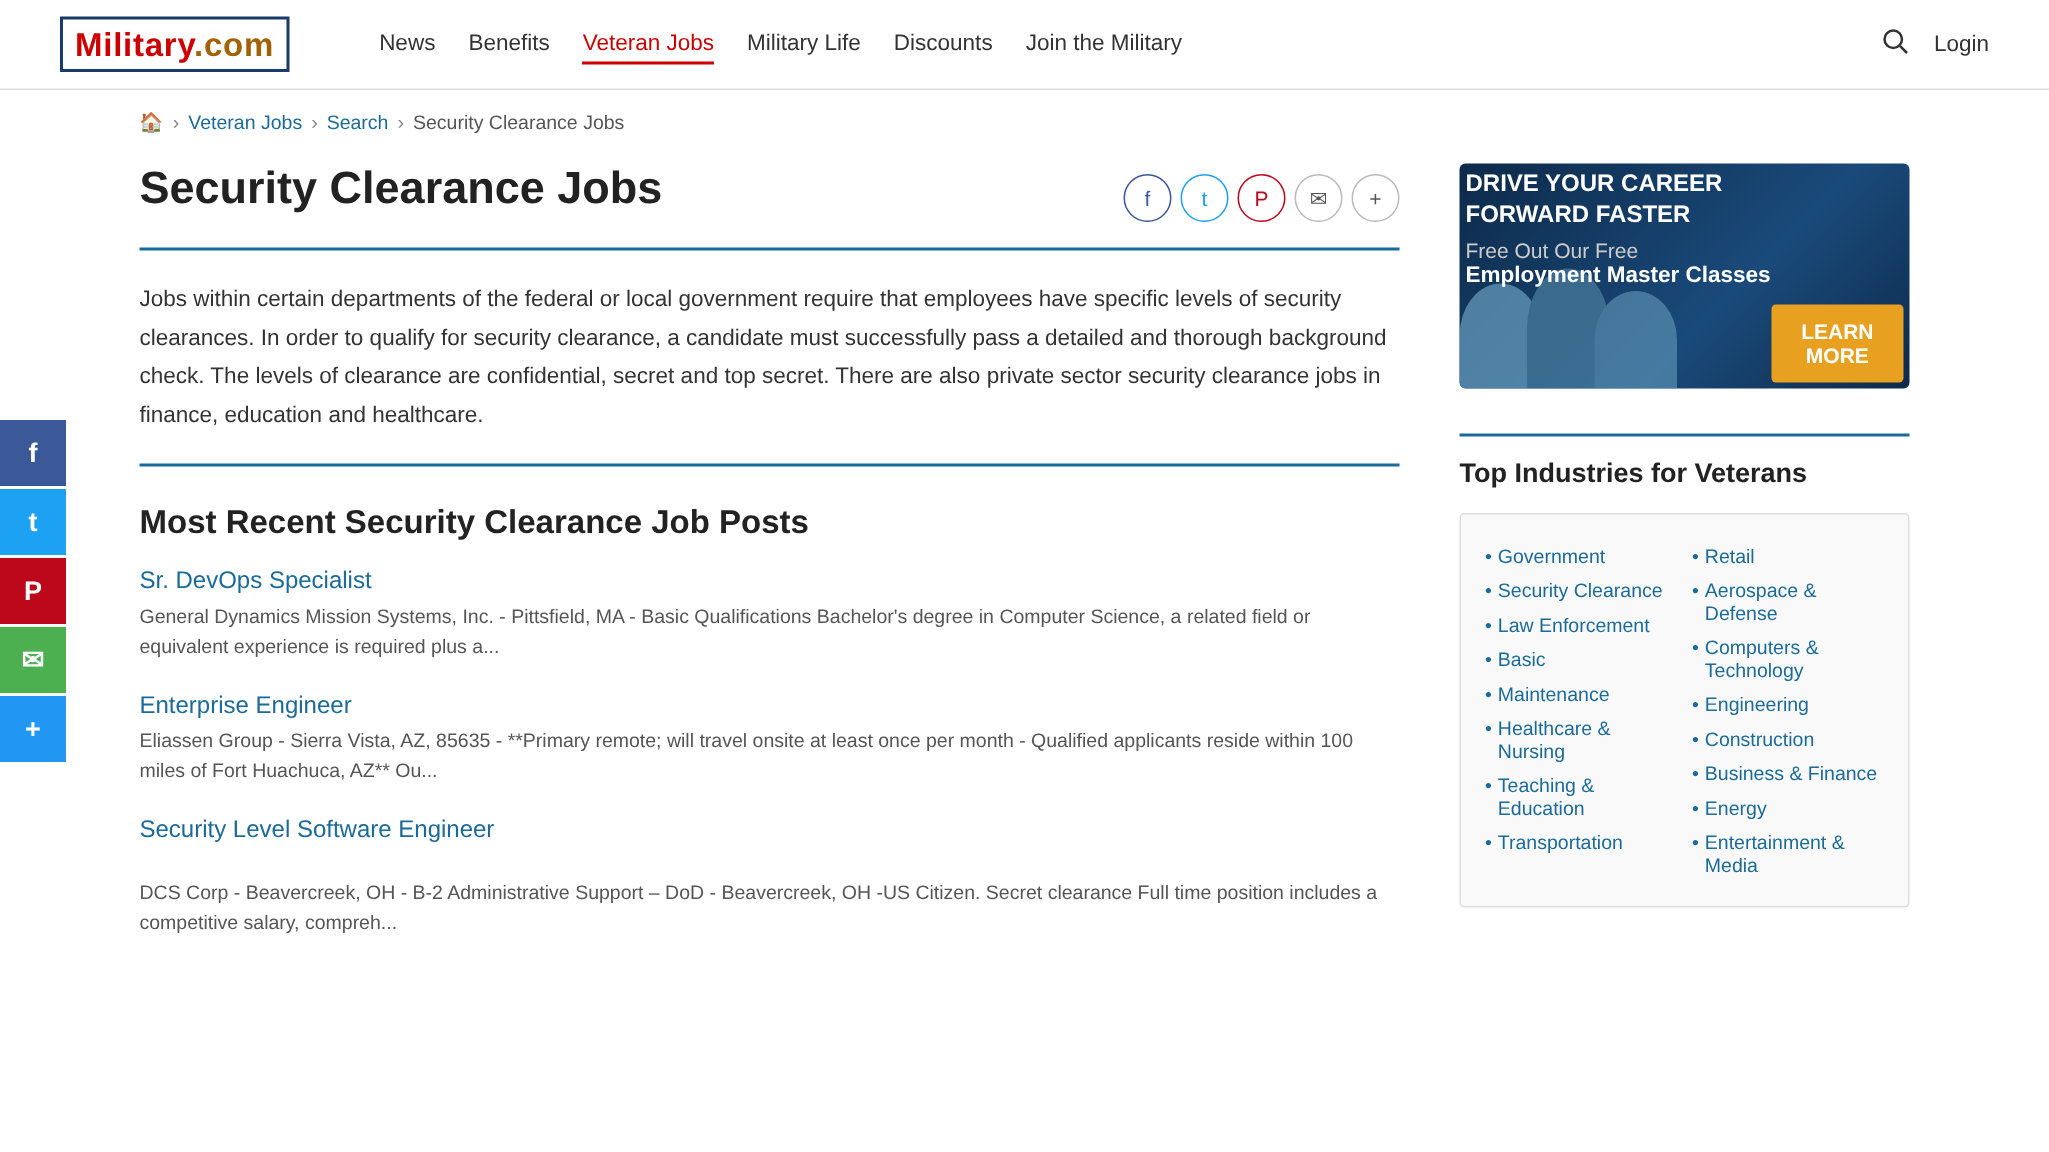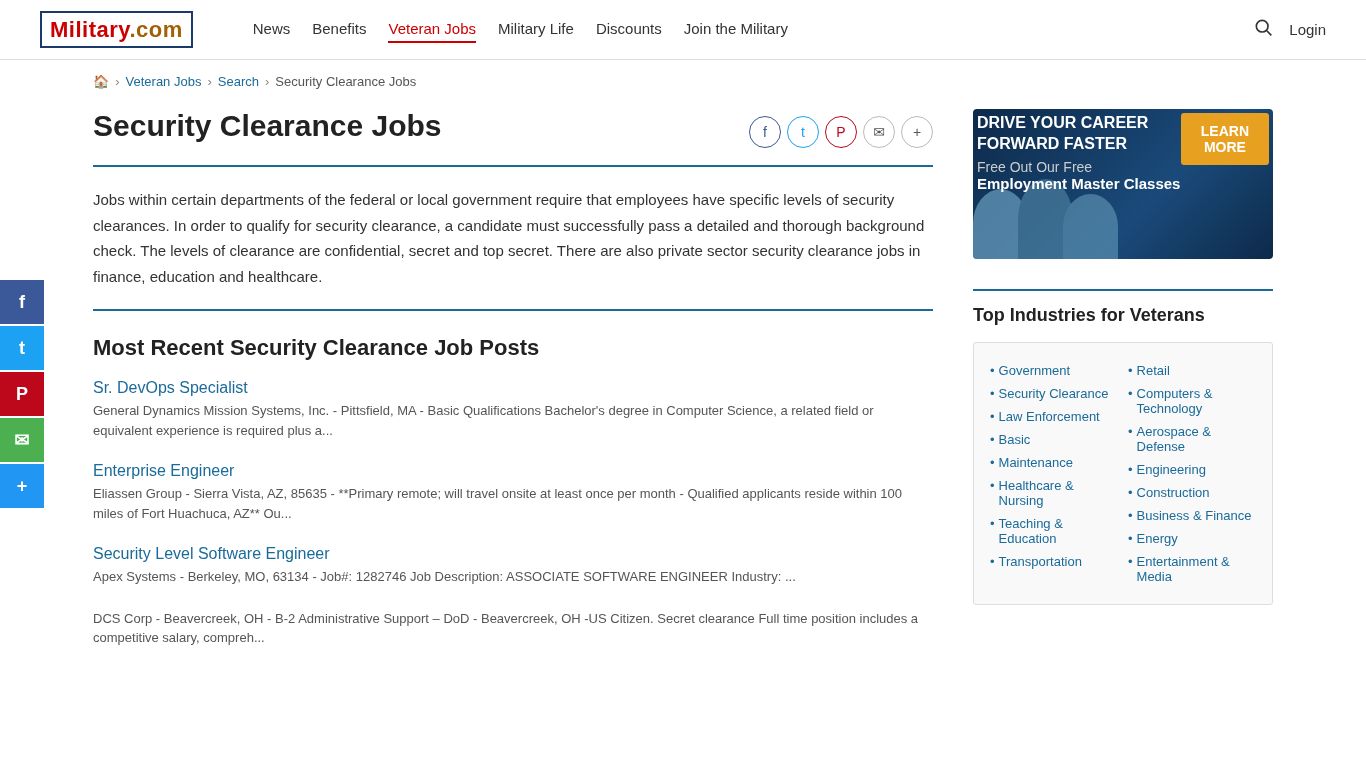--- a/index.html
+++ b/index.html
@@ -233,21 +233,21 @@
     }
     #ad-text-sub {
       font-size: 14px;
       color: #ccc;
       margin-top: 4px;
       z-index: 2;
       position: relative;
     }
     #ad-bottom-row {
       display: flex;
-      align-items: flex-start;
+      align-items: flex-end;
       justify-content: flex-end;
       z-index: 2;
       position: relative;
     }
     #learn-more-btn {
       background: #e8a020;
       color: #fff;
       font-weight: bold;
       font-size: 14px;
       padding: 10px 20px;
@@ -370,21 +370,20 @@
         <div class="job-item">
           <a class="job-title-link">Sr. DevOps Specialist</a>
           <p class="job-desc">General Dynamics Mission Systems, Inc. - Pittsfield, MA - Basic Qualifications Bachelor's degree in Computer Science, a related field or equivalent experience is required plus a...</p>
         </div>
         <div class="job-item">
           <a class="job-title-link">Enterprise Engineer</a>
           <p class="job-desc">Eliassen Group - Sierra Vista, AZ, 85635 - **Primary remote; will travel onsite at least once per month - Qualified applicants reside within 100 miles of Fort Huachuca, AZ** Ou...</p>
         </div>
         <div class="job-item">
           <a class="job-title-link">Security Level Software Engineer</a>
-          <p class="job-desc">Apex Systems - Berkeley, MO, 63134 - Job#: 1282746 Job Description: ASSOCIATE SOFTWARE ENGINEER Industry: ...</p>
         </div>
         <div class="job-item">
           <p class="job-desc">DCS Corp - Beavercreek, OH - B-2 Administrative Support – DoD - Beavercreek, OH -US Citizen. Secret clearance Full time position includes a competitive salary, compreh...</p>
         </div>
       </div>
 
     </div>
 
     <div id="right-col">
 
@@ -419,22 +418,22 @@
             <div class="industry-item">Law Enforcement</div>
             <div class="industry-item">Basic</div>
             <div class="industry-item">Maintenance</div>
             <div class="industry-item">Healthcare &amp; Nursing</div>
             <div class="industry-item">Teaching &amp; Education</div>
             <div class="industry-item">Transportation</div>
           </div>
 
           <div>
             <div class="industry-item">Retail</div>
+            <div class="industry-item">Aerospace &amp; Defense</div>
             <div class="industry-item">Computers &amp; Technology</div>
-            <div class="industry-item">Aerospace &amp; Defense</div>
             <div class="industry-item">Engineering</div>
             <div class="industry-item">Construction</div>
             <div class="industry-item">Business &amp; Finance</div>
             <div class="industry-item">Energy</div>
             <div class="industry-item">Entertainment &amp; Media</div>
           </div>
 
         </div>
       </div>
 

